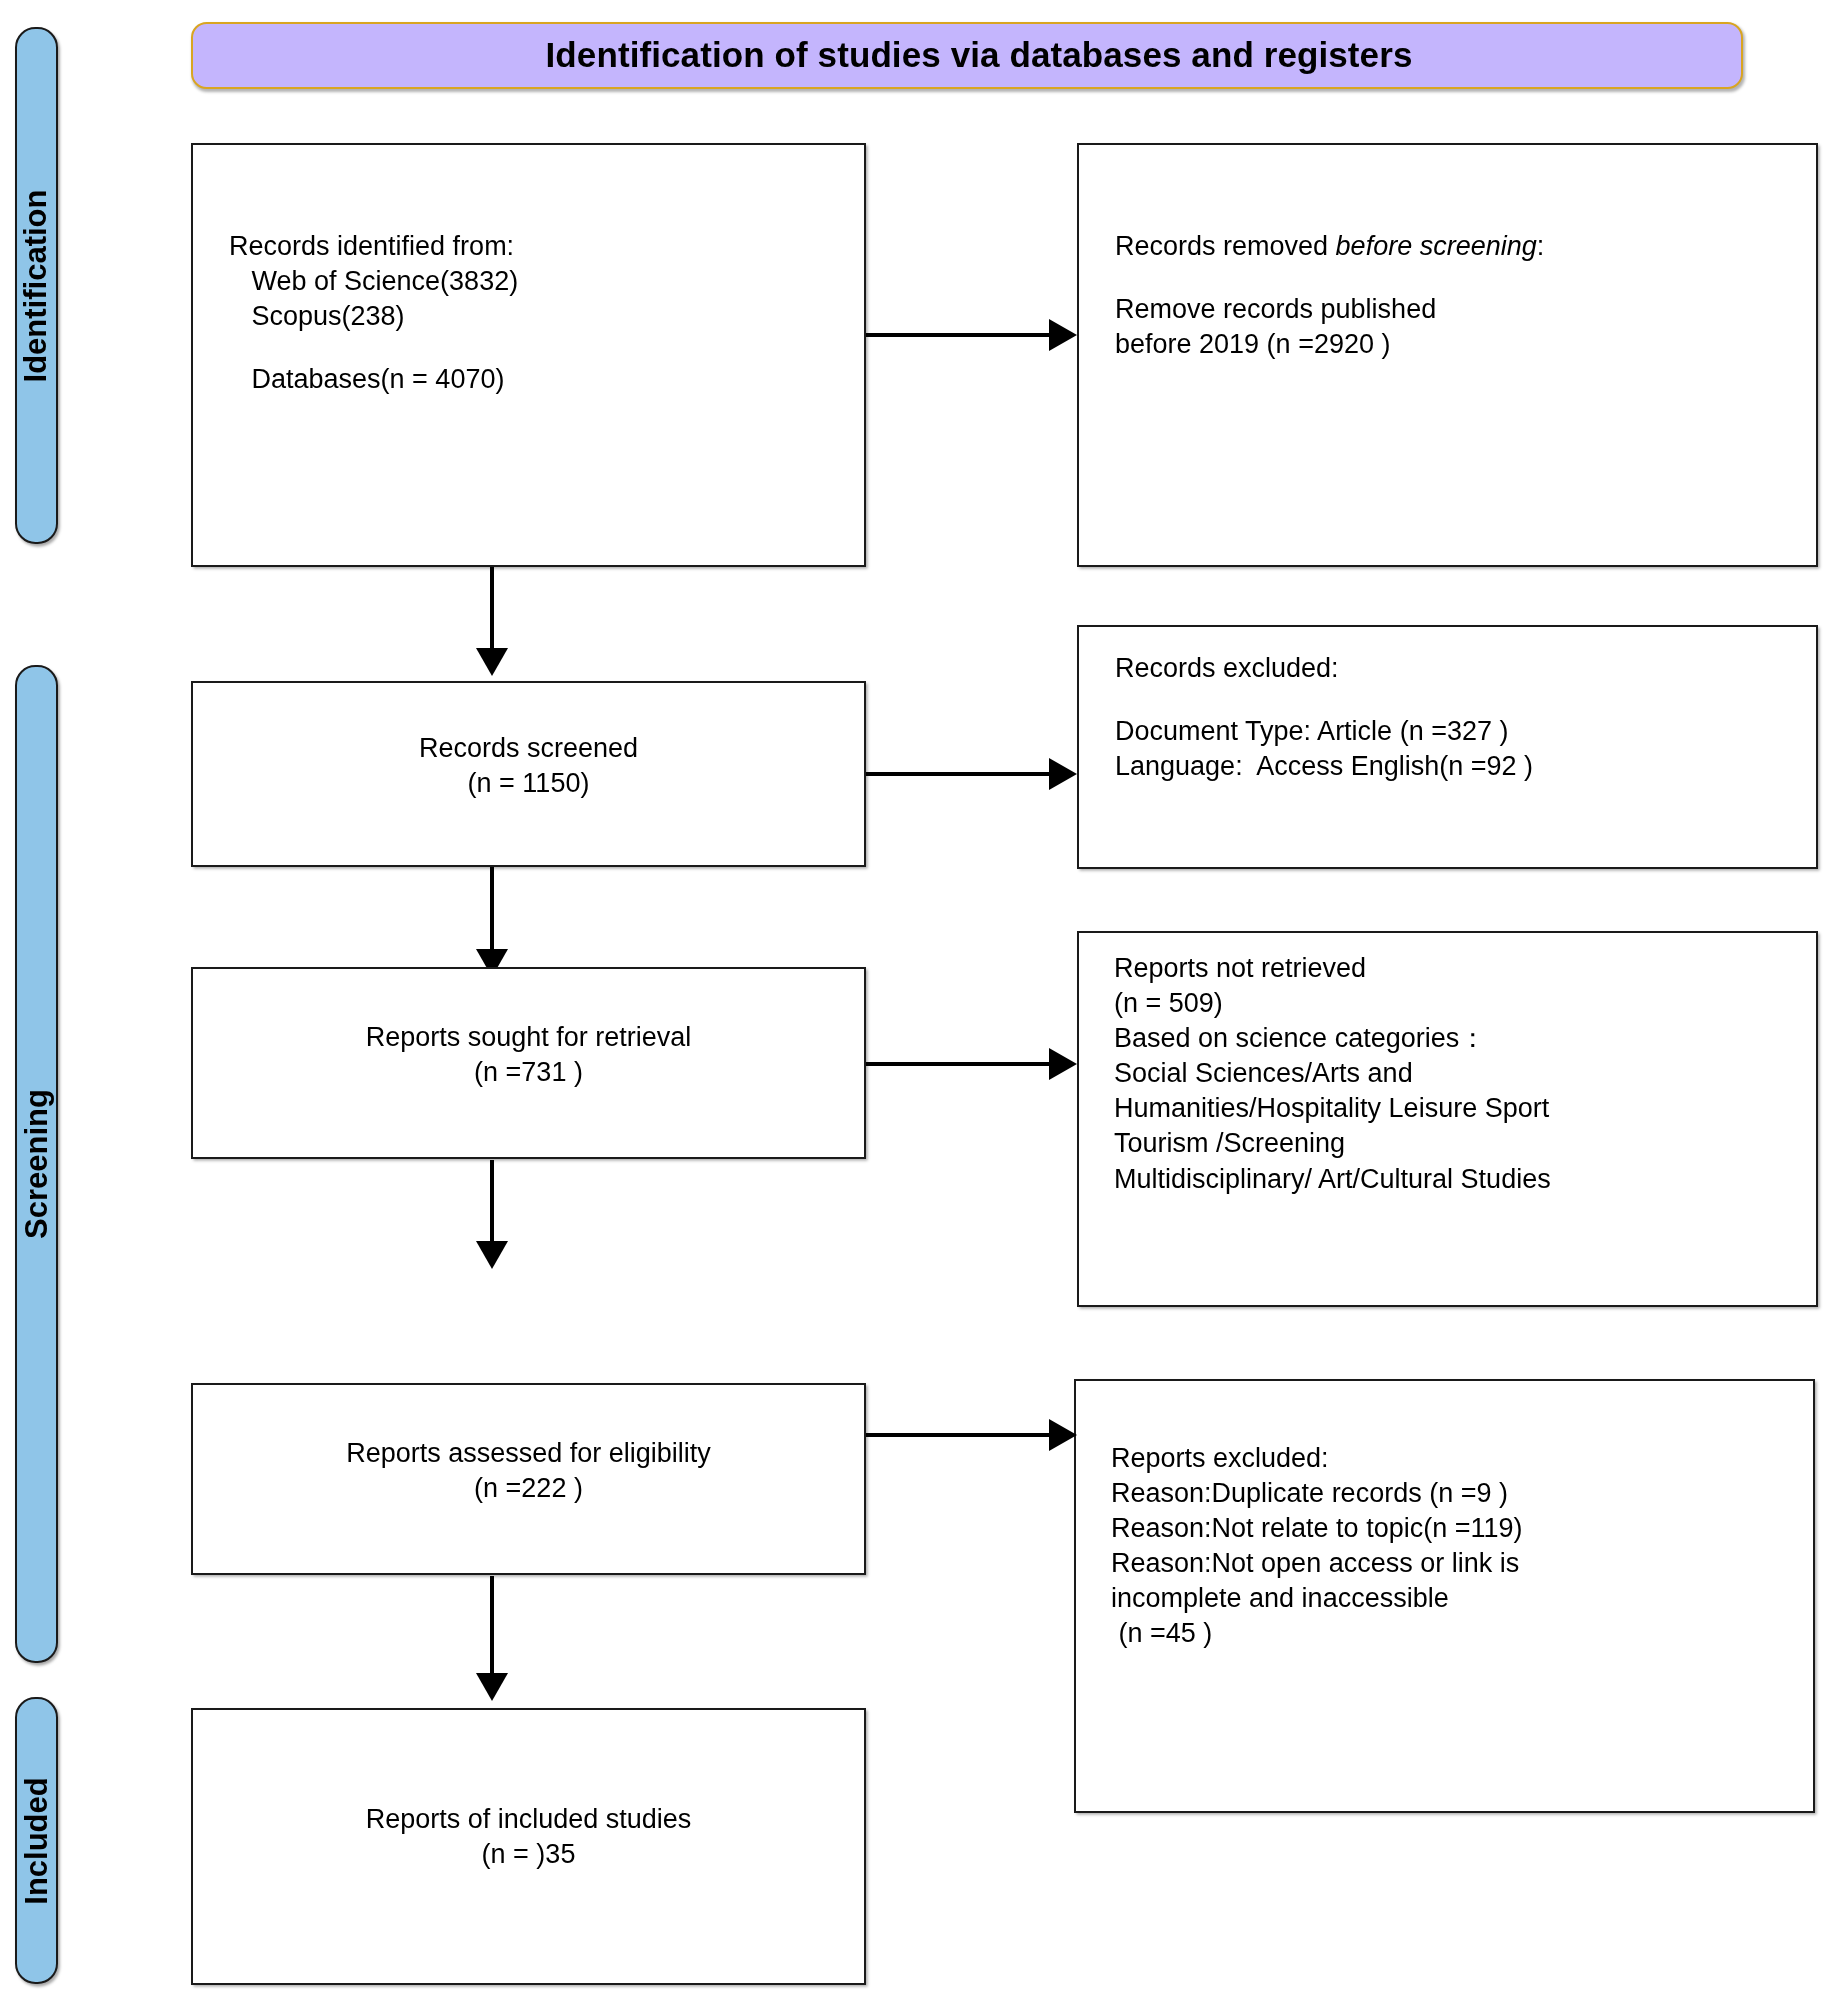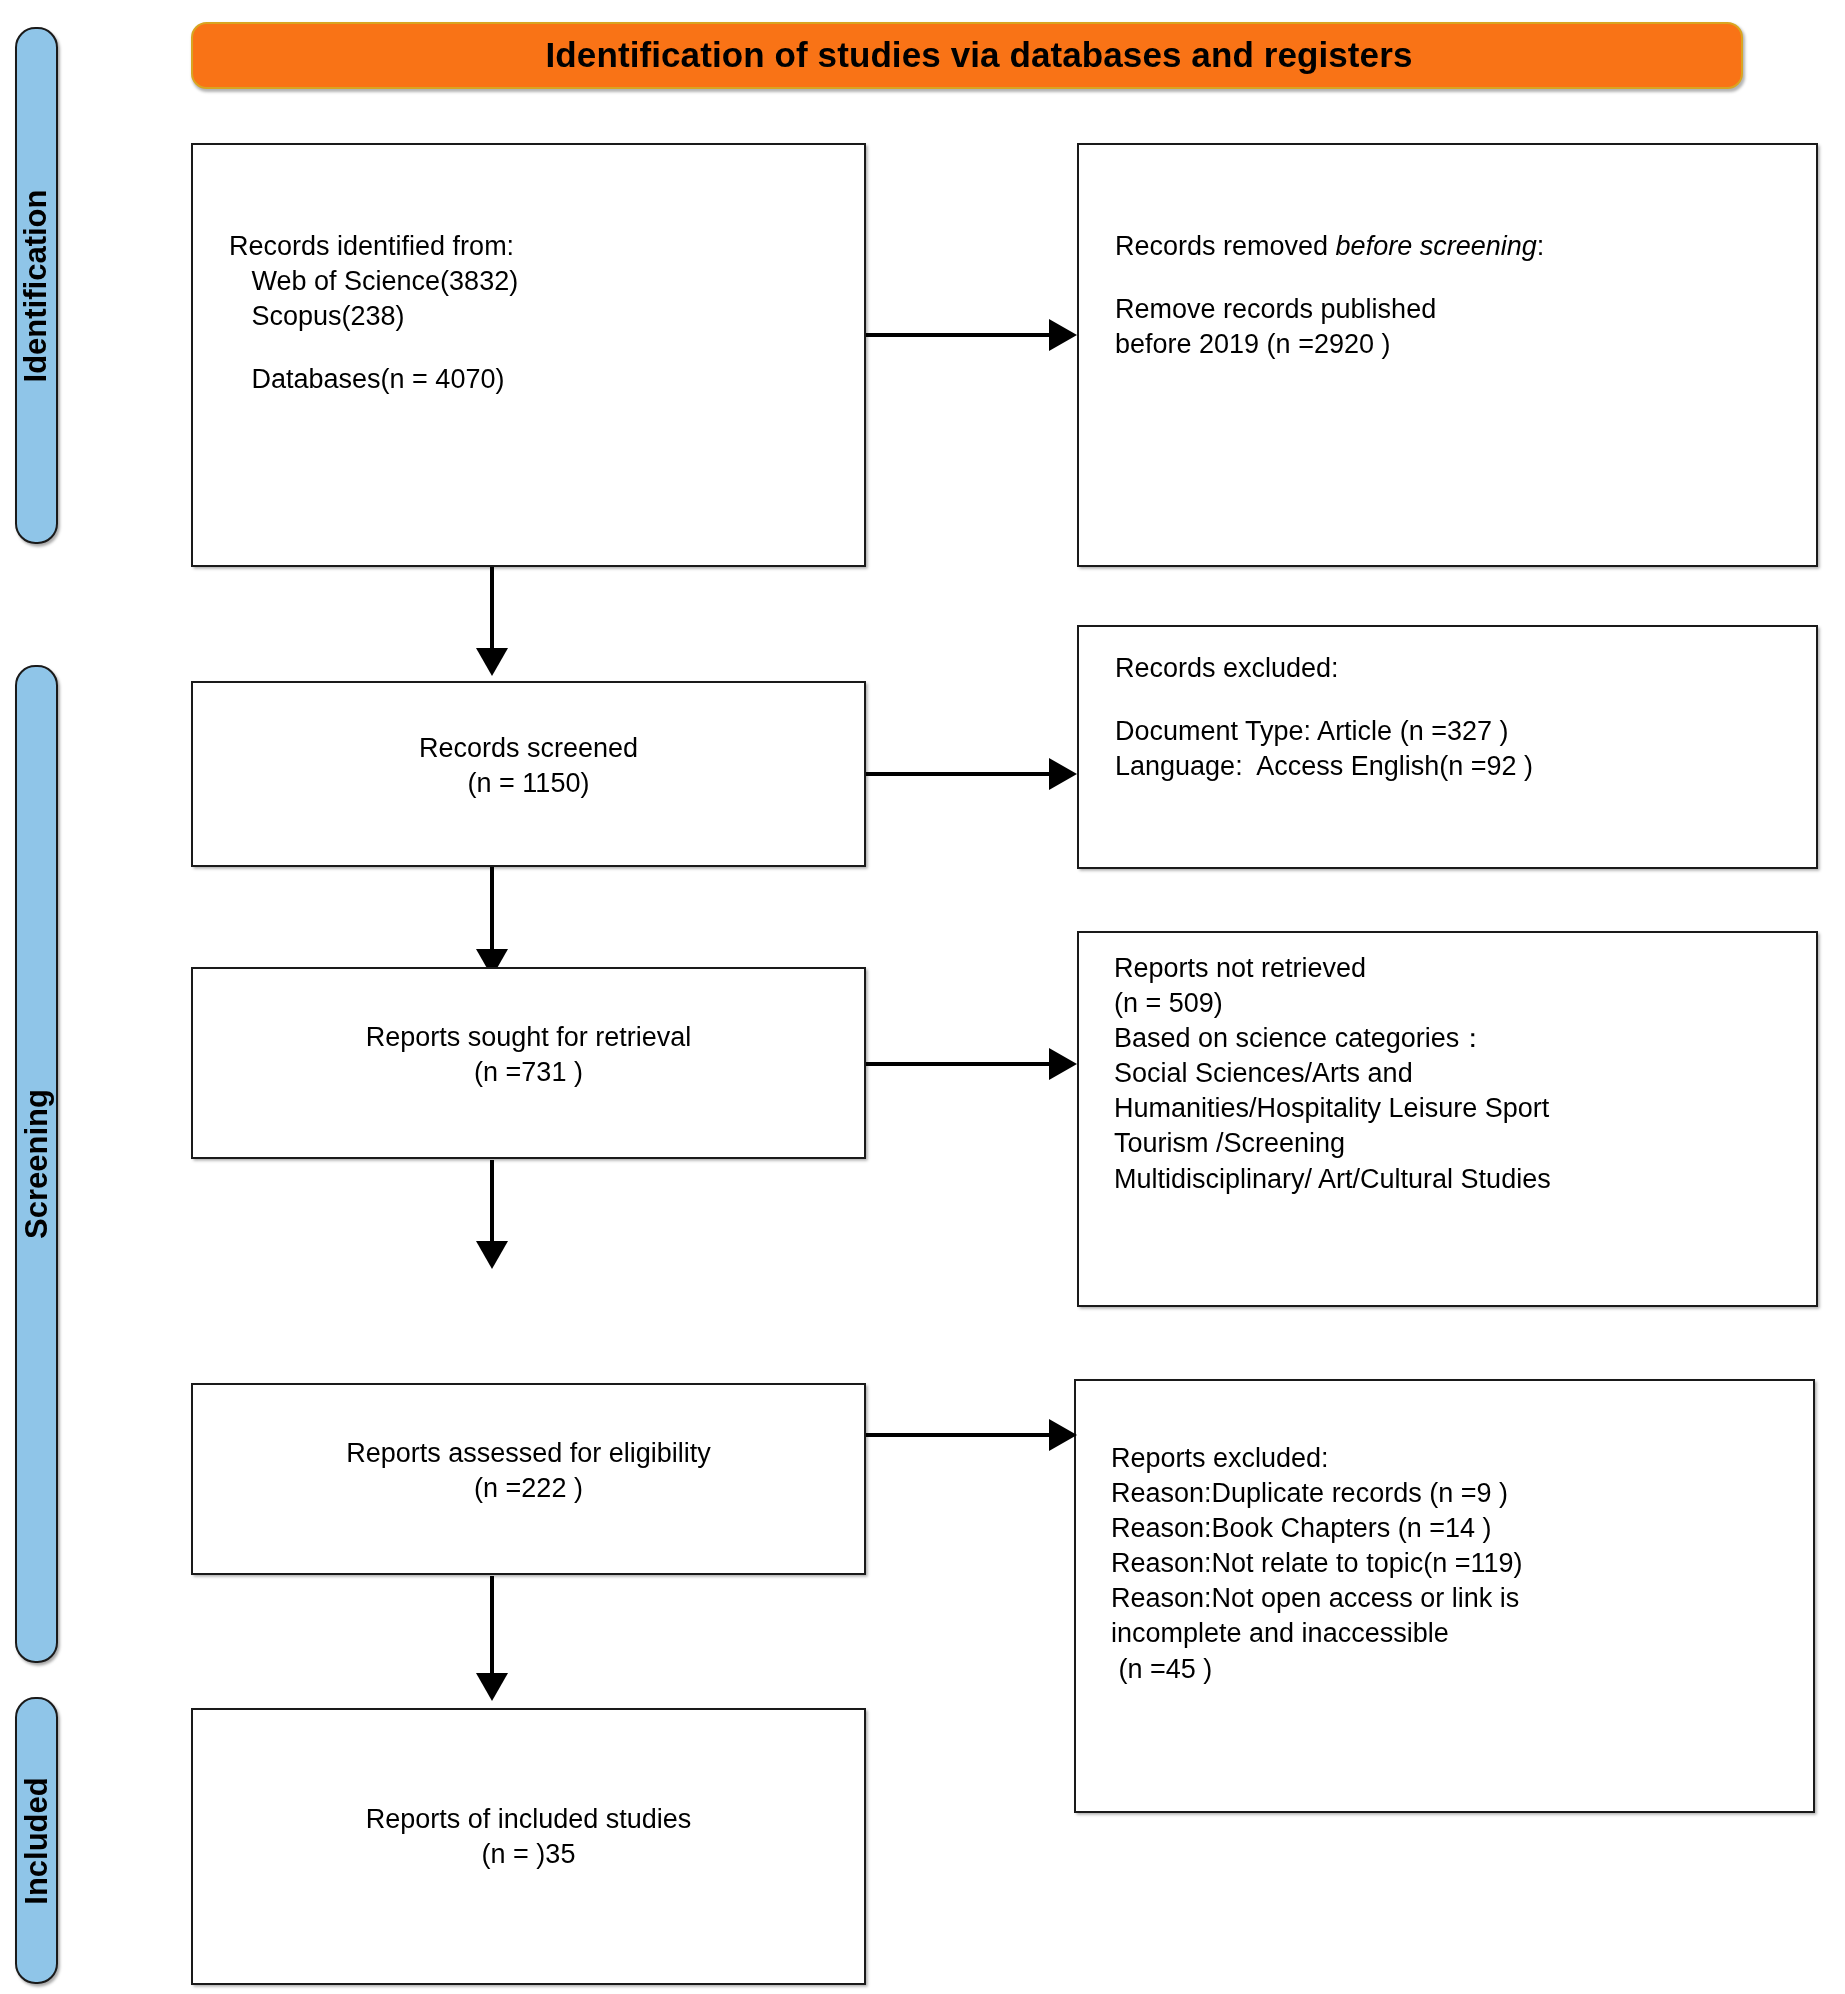--- a/index.html
+++ b/index.html
@@ -15,21 +15,21 @@
     position: relative;
     width: 1845px;
     height: 1995px;
     background: #ffffff;
     overflow: hidden;
   }
 
   
   .banner {
     position: absolute;
-    background: #f97316;
+    background: #c4b5fd;
     border: 2.4px solid #D9A521;
     border-radius: 15.6px;
     box-sizing: border-box;
     display: flex;
     align-items: center;
     justify-content: center;
     box-shadow: 1.8px 2.4px 3px rgba(0,0,0,0.30);
     padding-left: 24px;
   }
   .banner-text {
@@ -220,21 +220,20 @@
     <div class="box-inner centered" style="top:51px;">
       <div class="line">Reports assessed for eligibility</div>
       <div class="line">(n =222 )</div>
     </div>
   </div>
 
   <div class="box" style="left:1074px; top:1379px; width:741px; height:434px;">
     <div class="box-inner left" style="top:60px; padding-left:35px;">
       <div class="line">Reports excluded:</div>
       <div class="line">Reason:Duplicate records (n =9 )</div>
-      <div class="line">Reason:Book Chapters (n =14 )</div>
       <div class="line">Reason:Not relate to topic(n =119)</div>
       <div class="line">Reason:Not open access or link is</div>
       <div class="line">incomplete and inaccessible</div>
       <div class="line"> (n =45 )</div>
     </div>
   </div>
 
   <div class="hline" style="left:866px; top:1433px; width:188px;"></div>
   <div class="arrow-right" style="left:1049px; top:1419px;"></div>
 

